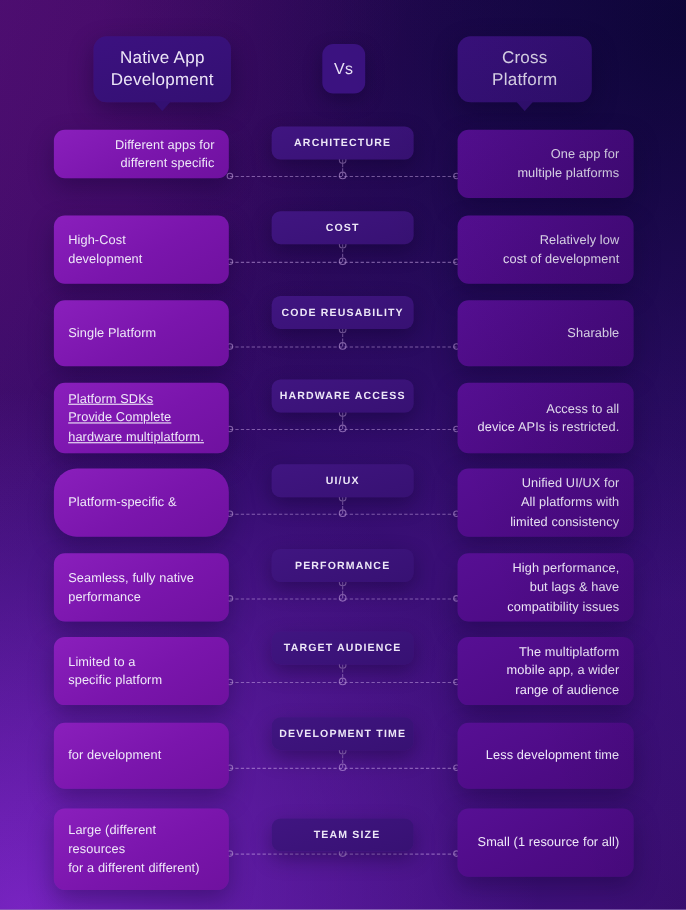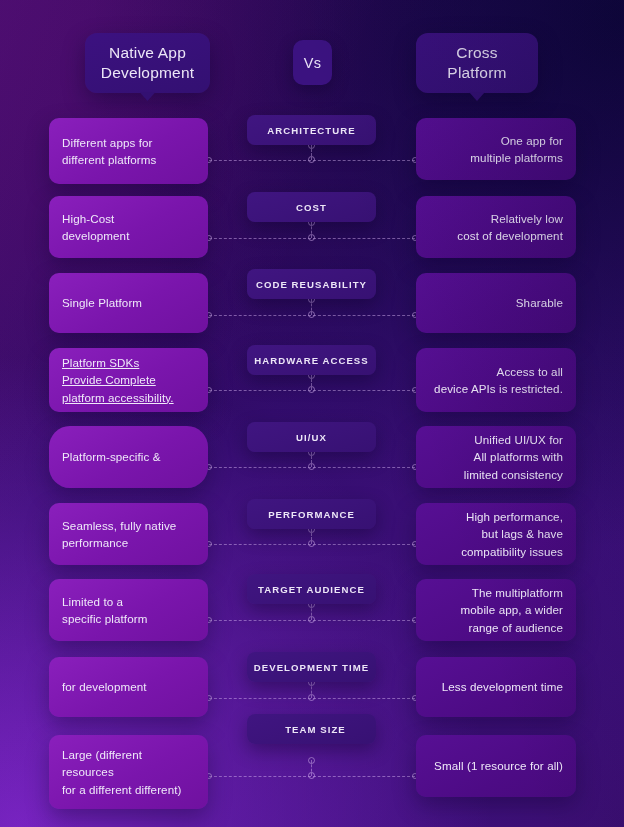--- a/index.html
+++ b/index.html
@@ -160,23 +160,23 @@
   </div>
 
   <div class="layer" id="rows-layer">
       <div class="row">
         <div class="conn-v" style="top: 145px; height: 15px;"></div>
         <div class="node" style="top: 142px;"></div>
         <div class="node" style="top: 156px;"></div>
         <div class="conn-h" style="top: 160px; left: 209px; width: 206px;"></div>
         <div class="cap" style="left: 206px; top: 157px;"></div>
         <div class="cap" style="left: 412px; top: 157px;"></div>
-        <div class="card left" style="top: 118px; height: 66px;">
+        <div class="card left" style="top: 118px; height: 44px; text-align: right;">
           <div>Different apps for</div>
-          <div>different  platforms</div>
+          <div>different  specific</div>
         </div>
         <div class="card right" style="top: 118px; height: 62px;">
           <div>One app for</div>
           <div>multiple  platforms</div>
         </div>
         <div class="pill" style="top: 115px;">ARCHITECTURE</div>
       </div>
       <div class="row">
         <div class="conn-v" style="top: 222px; height: 16px;"></div>
         <div class="node" style="top: 219px;"></div>
@@ -212,21 +212,21 @@
       <div class="row">
         <div class="conn-v" style="top: 375px; height: 15px;"></div>
         <div class="node" style="top: 372px;"></div>
         <div class="node" style="top: 386px;"></div>
         <div class="conn-h" style="top: 390px; left: 209px; width: 206px;"></div>
         <div class="cap" style="left: 206px; top: 387px;"></div>
         <div class="cap" style="left: 412px; top: 387px;"></div>
         <div class="card left" style="top: 348px; height: 64px; text-decoration: underline;">
           <div>Platform SDKs</div>
           <div>Provide Complete</div>
-          <div>platform accessibility.</div>
+          <div>hardware multiplatform.</div>
         </div>
         <div class="card right" style="top: 348px; height: 64px;">
           <div>Access to all</div>
           <div>device APIs is restricted.</div>
         </div>
         <div class="pill" style="top: 345px;">HARDWARE ACCESS</div>
       </div>
       <div class="row">
         <div class="conn-v" style="top: 452px; height: 15px;"></div>
         <div class="node" style="top: 449px;"></div>
@@ -302,17 +302,17 @@
         <div class="conn-h" style="top: 776px; left: 209px; width: 206px;"></div>
         <div class="cap" style="left: 206px; top: 773px;"></div>
         <div class="cap" style="left: 412px; top: 773px;"></div>
         <div class="card left" style="top: 735px; height: 74px;">
           <div>Large (different resources</div>
           <div>for a different different)</div>
         </div>
         <div class="card right" style="top: 735px; height: 62px;">
           <div>Small (1 resource for all)</div>
         </div>
-        <div class="pill" style="top: 714px; padding-left: 8px;">TEAM SIZE</div>
+        <div class="pill" style="top: 744px; padding-left: 8px;">TEAM SIZE</div>
       </div>
     </div>
 
 </div>
 
 </body></html>

